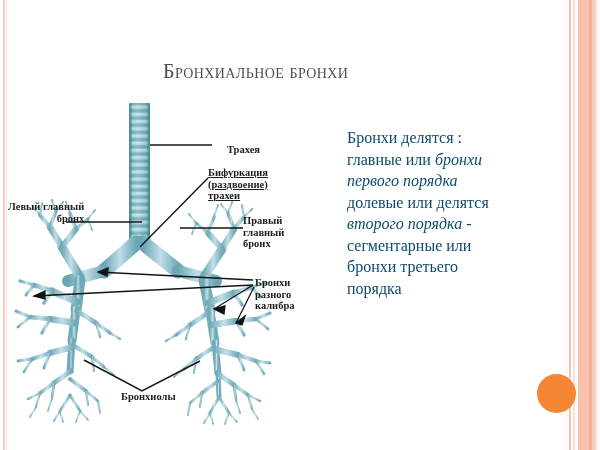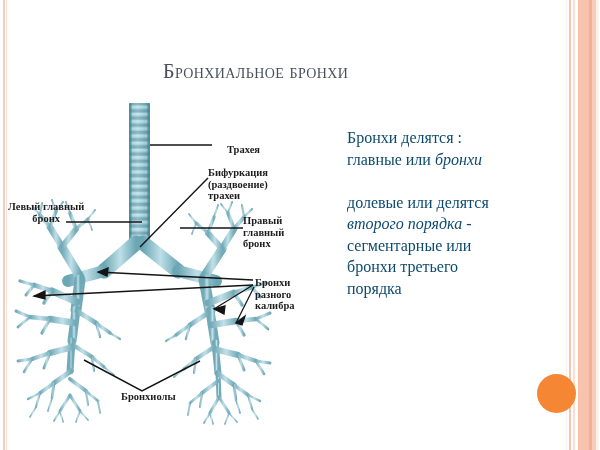--- a/index.html
+++ b/index.html
@@ -62,22 +62,22 @@
   .lbl {
     position: absolute;
     font-family: "Liberation Serif", "DejaVu Serif", serif;
     font-weight: bold;
     font-size: 10.5px;
     line-height: 11.5px;
     color: #1d1d1d;
     white-space: pre-line;
   }
   .lbl-trachea        { left: 215px; top: 144px; margin-left: 12px; }
-  .lbl-bifurcation    { left: 208px; top: 167px; }
-  .lbl-left-bronchus  { left: 8px;   top: 201px; text-align: center; }
+  .lbl-bifurcation    { left: 208px; top: 167px; text-decoration: underline; }
+  .lbl-left-bronchus  { left: 8px;   top: 201px; text-align: right; }
   .lbl-right-bronchus { left: 243px; top: 215px; }
   .lbl-calibre        { left: 255px; top: 277px; }
   .lbl-bronchioles    { left: 121px; top: 391px; }
 
   
   .body-copy {
     position: absolute;
     left: 347px; top: 127px;
     width: 200px;
     font-size: 16px;
@@ -335,19 +335,19 @@
 
 <div class="lbl lbl-calibre">Бронхи
 разного
 калибра</div>
 
 <div class="lbl lbl-bronchioles">Бронхиолы</div>
 
 <div class="body-copy">
   <span>Бронхи делятся :</span><br>
   <span>главные или </span><i>бронхи</i><br>
-  <br>
+  <i>первого порядка</i><br>
   <span>долевые или делятся</span><br>
   <i>второго порядка</i><span> -</span><br>
   <span>сегментарные или</span><br>
   <span>бронхи третьего</span><br>
   <span>порядка</span>
 </div>
 
 </body></html>

